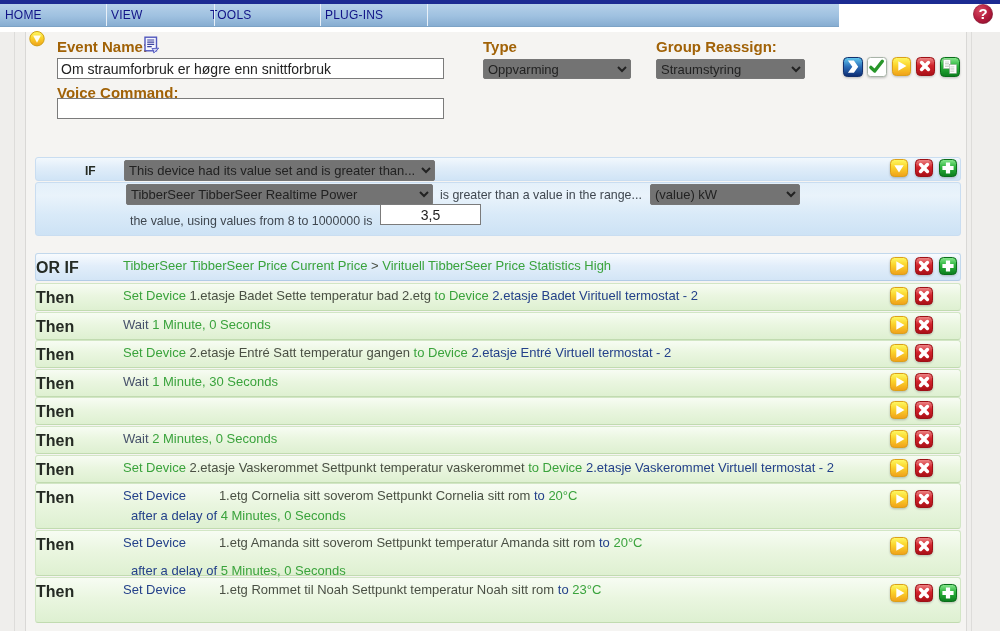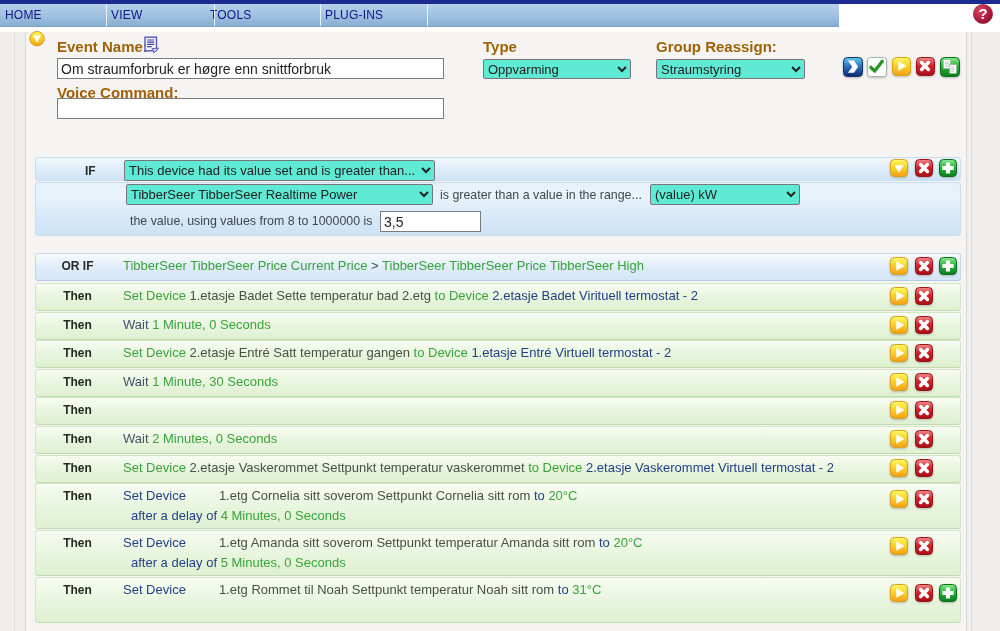--- a/index.html
+++ b/index.html
@@ -11,31 +11,31 @@
 .mi{position:absolute;top:4px;font-size:12px;color:#111387;letter-spacing:0.2px}
 .msep{position:absolute;top:0;width:1px;height:22px;background:#e8f0f8}
 #help{left:973px;top:4px;width:20px;height:20px}
 #pagebg{left:0;top:32px;width:1000px;height:599px;background:#efeeec}
 #card{left:25px;top:32px;width:940px;height:599px;background:#f5f4f2;
  border-left:1px solid #d9d8d6;border-right:1px solid #d9d8d6}
 .vline{position:absolute;top:32px;width:1px;height:599px;background:#dddcda}
 .blab{font-size:15px;font-weight:bold;color:#a16207}
 input.tb{position:absolute;border:1px solid #7b7b7b;background:#fff;margin:0;
  font-family:"Liberation Sans",sans-serif;font-size:14px;color:#222;padding:0 3px;height:19px}
-select.dd{position:absolute;border:1px solid #767676;background:#5eead4;margin:0;border-radius:2px;
+select.dd{position:absolute;border:1px solid #767676;background:#737373;margin:0;border-radius:2px;
  font-family:"Liberation Sans",sans-serif;font-size:13px;color:#222;height:20px}
 #ifhead{left:35px;top:157px;width:924px;height:22px;border-radius:3px;
  background:linear-gradient(#f2f8fd,#e0edf9 45%,#d0e4f6);border:1px solid #c9ddf1}
 #ifbody{left:35px;top:182px;width:924px;height:52px;border-radius:3px;
  background:linear-gradient(#e4f0fa,#e9f3fb 25%,#d9eaf8 60%,#cde2f5 100%);border:1px solid #c9ddf1}
 .row{position:absolute;left:35px;width:924px;border-radius:3px}
 .grow{background:linear-gradient(#f7fcf3,#eaf6e0 45%,#def0d1);border:1px solid #d2e6c5;border-bottom-color:#c1dbb0}
 .brow{background:linear-gradient(#f8fbfe,#e2eefa 45%,#d3e5f6);border:1px solid #c2d8ec;border-bottom-color:#b2cce6}
-.rlab{position:absolute;left:0;top:5px;width:83px;text-align:center;
- font-size:12px;font-weight:bold;color:#252b24}
+.rlab{position:absolute;left:0;top:5px;width:83px;text-align:left;
+ font-size:16px;font-weight:bold;color:#252b24}
 .rtxt{position:absolute;left:87px;top:4px;width:790px;font-size:13px;white-space:nowrap}
 .g{color:#3aa33c}.n{color:#24418a}.d{color:#4a5044}.w{color:#46516a}
 #iftxt1{left:85px;top:164px;width:23px;text-align:left;font-size:12px;font-weight:bold;color:#252b24}
 .ptext{font-size:12.4px;color:#3f4750}
 </style></head>
 <body>
 <svg width="0" height="0" style="position:absolute">
     <defs>
 <linearGradient id="gy" x1="0" y1="0" x2="0" y2="1">
         <stop offset="0" stop-color="#fefa66"></stop>
@@ -134,37 +134,37 @@
   </svg>
 
 <div class="abs" id="ifhead"></div>
 <div class="abs" id="ifbody"></div>
 <div class="abs" id="iftxt1">IF</div>
 <select class="dd" style="left:124px;top:160px;width:311px;height:21px"><option>This device had its value set and is greater than...</option></select>
 <select class="dd" style="left:126px;top:184px;width:307px;height:21px"><option>TibberSeer TibberSeer Realtime Power</option></select>
 <div class="abs ptext" style="left:440px;top:188px">is greater than a value in the range...</div>
 <select class="dd" style="left:650px;top:184px;width:150px;height:21px"><option>(value) kW</option></select>
 <div class="abs ptext" style="left:130px;top:214px">the value, using values from 8 to 1000000 is</div>
-<input class="tb" style="left: 380px; top: 211px; width: 93px;" value="3,5">
+<input class="tb" style="left: 380px; top: 204px; width: 93px; text-align: center;" value="3,5">
 <svg class="abs icon" style="left:890px;top:159px" width="18" height="18" viewBox="0 0 18 18">
     <rect x="0.5" y="0.5" width="17.0" height="17.0" rx="4" fill="url(#gy)" stroke="#dca019"></rect>
     <polygon points="4.3,6.2 13.7,6.2 9,13.6" fill="#ffffff"></polygon>
   </svg>
 <svg class="abs icon" style="left:915px;top:159px" width="18" height="18" viewBox="0 0 18 18">
     <rect x="0.5" y="0.5" width="17.0" height="17.0" rx="4" fill="url(#gr)" stroke="#9d1016"></rect>
     <path d="M5.6,5.6 L12.4,12.4 M12.4,5.6 L5.6,12.4" stroke="#ffffff" stroke-width="3.5" stroke-linecap="round"></path>
   </svg>
 <svg class="abs icon" style="left:939px;top:159px" width="18" height="18" viewBox="0 0 18 18">
     <rect x="0.5" y="0.5" width="17.0" height="17.0" rx="4" fill="url(#gg)" stroke="#0a6d1a"></rect>
     <path d="M6.9,3.4 h4.2 v3.5 h3.5 v4.2 h-3.5 v3.5 h-4.2 v-3.5 h-3.5 v-4.2 h3.5 Z" fill="#ffffff"></path>
   </svg>
 
 <div class="row brow" style="top:253px;height:26px">
     <div class="rlab">OR IF</div>
-    <div class="rtxt"><span class="g">TibberSeer TibberSeer Price Current Price</span> <span class="d">&gt;</span> <span class="g">TibberSeer TibberSeer Price TibberSeer High</span></div>
+    <div class="rtxt"><span class="g">TibberSeer TibberSeer Price Current Price</span> <span class="d">&gt;</span> <span class="g">Virituell TibberSeer Price Statistics High</span></div>
   </div>
 <svg class="abs icon" style="left:890px;top:257px" width="18" height="18" viewBox="0 0 18 18">
     <rect x="0.5" y="0.5" width="17.0" height="17.0" rx="4" fill="url(#gy)" stroke="#dca019"></rect>
     <polygon points="6.3,4.2 14.5,9 6.3,13.8" fill="#ffffff"></polygon>
   </svg>
 <svg class="abs icon" style="left:915px;top:257px" width="18" height="18" viewBox="0 0 18 18">
     <rect x="0.5" y="0.5" width="17.0" height="17.0" rx="4" fill="url(#gr)" stroke="#9d1016"></rect>
     <path d="M5.6,5.6 L12.4,12.4 M12.4,5.6 L5.6,12.4" stroke="#ffffff" stroke-width="3.5" stroke-linecap="round"></path>
   </svg>
 <svg class="abs icon" style="left:939px;top:257px" width="18" height="18" viewBox="0 0 18 18">
@@ -190,21 +190,21 @@
 <svg class="abs icon" style="left:890px;top:316px" width="18" height="18" viewBox="0 0 18 18">
     <rect x="0.5" y="0.5" width="17.0" height="17.0" rx="4" fill="url(#gy)" stroke="#dca019"></rect>
     <polygon points="6.3,4.2 14.5,9 6.3,13.8" fill="#ffffff"></polygon>
   </svg>
 <svg class="abs icon" style="left:915px;top:316px" width="18" height="18" viewBox="0 0 18 18">
     <rect x="0.5" y="0.5" width="17.0" height="17.0" rx="4" fill="url(#gr)" stroke="#9d1016"></rect>
     <path d="M5.6,5.6 L12.4,12.4 M12.4,5.6 L5.6,12.4" stroke="#ffffff" stroke-width="3.5" stroke-linecap="round"></path>
   </svg>
 <div class="row grow" style="top:340px;height:26px">
     <div class="rlab">Then</div>
-    <div class="rtxt"><span class="g">Set Device</span> <span class="d">2.etasje Entré Satt temperatur gangen</span> <span class="g">to Device</span> <span class="n">1.etasje Entré Virtuell termostat - 2</span></div>
+    <div class="rtxt"><span class="g">Set Device</span> <span class="d">2.etasje Entré Satt temperatur gangen</span> <span class="g">to Device</span> <span class="n">2.etasje Entré Virtuell termostat - 2</span></div>
   </div>
 <svg class="abs icon" style="left:890px;top:344px" width="18" height="18" viewBox="0 0 18 18">
     <rect x="0.5" y="0.5" width="17.0" height="17.0" rx="4" fill="url(#gy)" stroke="#dca019"></rect>
     <polygon points="6.3,4.2 14.5,9 6.3,13.8" fill="#ffffff"></polygon>
   </svg>
 <svg class="abs icon" style="left:915px;top:344px" width="18" height="18" viewBox="0 0 18 18">
     <rect x="0.5" y="0.5" width="17.0" height="17.0" rx="4" fill="url(#gr)" stroke="#9d1016"></rect>
     <path d="M5.6,5.6 L12.4,12.4 M12.4,5.6 L5.6,12.4" stroke="#ffffff" stroke-width="3.5" stroke-linecap="round"></path>
   </svg>
 <div class="row grow" style="top:369px;height:26px">
@@ -263,33 +263,33 @@
     <rect x="0.5" y="0.5" width="17.0" height="17.0" rx="4" fill="url(#gy)" stroke="#dca019"></rect>
     <polygon points="6.3,4.2 14.5,9 6.3,13.8" fill="#ffffff"></polygon>
   </svg>
 <svg class="abs icon" style="left:915px;top:490px" width="18" height="18" viewBox="0 0 18 18">
     <rect x="0.5" y="0.5" width="17.0" height="17.0" rx="4" fill="url(#gr)" stroke="#9d1016"></rect>
     <path d="M5.6,5.6 L12.4,12.4 M12.4,5.6 L5.6,12.4" stroke="#ffffff" stroke-width="3.5" stroke-linecap="round"></path>
   </svg>
 <div class="row grow" style="top:530px;height:44px">
     <div class="rlab">Then</div>
     <div class="rtxt"><span class="n">Set Device</span><span style="display:inline-block;width:33px"></span><span class="d">1.etg Amanda sitt soverom Settpunkt temperatur Amanda sitt rom</span> <span class="n">to</span> <span class="g">20°C</span></div>
-    <div class="rtxt" style="top:24px;left:95px"><span class="n">after a delay of</span> <span class="g">5 Minutes, 0 Seconds</span></div>
+    <div class="rtxt" style="top:32px;left:95px"><span class="n">after a delay of</span> <span class="g">5 Minutes, 0 Seconds</span></div>
   </div>
 <svg class="abs icon" style="left:890px;top:537px" width="18" height="18" viewBox="0 0 18 18">
     <rect x="0.5" y="0.5" width="17.0" height="17.0" rx="4" fill="url(#gy)" stroke="#dca019"></rect>
     <polygon points="6.3,4.2 14.5,9 6.3,13.8" fill="#ffffff"></polygon>
   </svg>
 <svg class="abs icon" style="left:915px;top:537px" width="18" height="18" viewBox="0 0 18 18">
     <rect x="0.5" y="0.5" width="17.0" height="17.0" rx="4" fill="url(#gr)" stroke="#9d1016"></rect>
     <path d="M5.6,5.6 L12.4,12.4 M12.4,5.6 L5.6,12.4" stroke="#ffffff" stroke-width="3.5" stroke-linecap="round"></path>
   </svg>
 <div class="row grow" style="top:577px;height:44px">
     <div class="rlab">Then</div>
-    <div class="rtxt"><span class="n">Set Device</span><span style="display:inline-block;width:33px"></span><span class="d">1.etg Rommet til Noah Settpunkt temperatur Noah sitt rom</span> <span class="n">to</span> <span class="g">31°C</span></div>
+    <div class="rtxt"><span class="n">Set Device</span><span style="display:inline-block;width:33px"></span><span class="d">1.etg Rommet til Noah Settpunkt temperatur Noah sitt rom</span> <span class="n">to</span> <span class="g">23°C</span></div>
   </div>
 <svg class="abs icon" style="left:890px;top:584px" width="18" height="18" viewBox="0 0 18 18">
     <rect x="0.5" y="0.5" width="17.0" height="17.0" rx="4" fill="url(#gy)" stroke="#dca019"></rect>
     <polygon points="6.3,4.2 14.5,9 6.3,13.8" fill="#ffffff"></polygon>
   </svg>
 <svg class="abs icon" style="left:915px;top:584px" width="18" height="18" viewBox="0 0 18 18">
     <rect x="0.5" y="0.5" width="17.0" height="17.0" rx="4" fill="url(#gr)" stroke="#9d1016"></rect>
     <path d="M5.6,5.6 L12.4,12.4 M12.4,5.6 L5.6,12.4" stroke="#ffffff" stroke-width="3.5" stroke-linecap="round"></path>
   </svg>
 <svg class="abs icon" style="left:939px;top:584px" width="18" height="18" viewBox="0 0 18 18">

